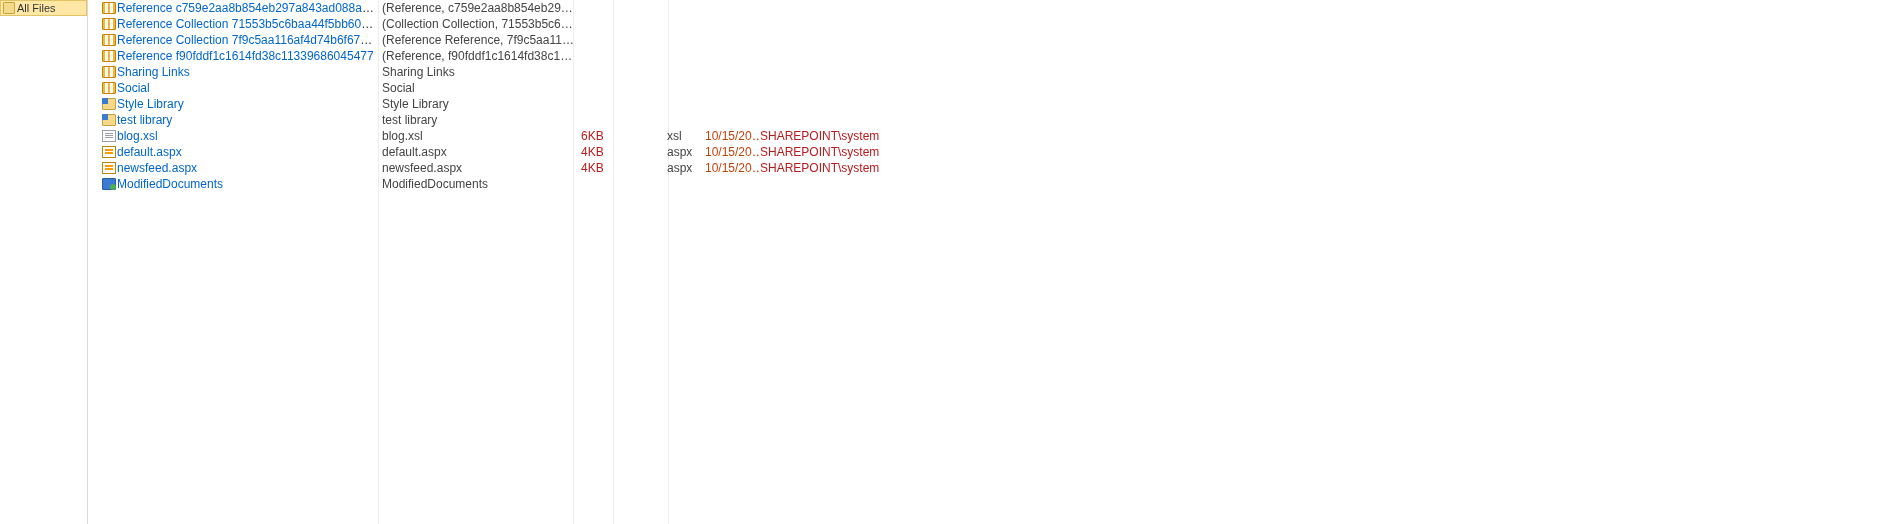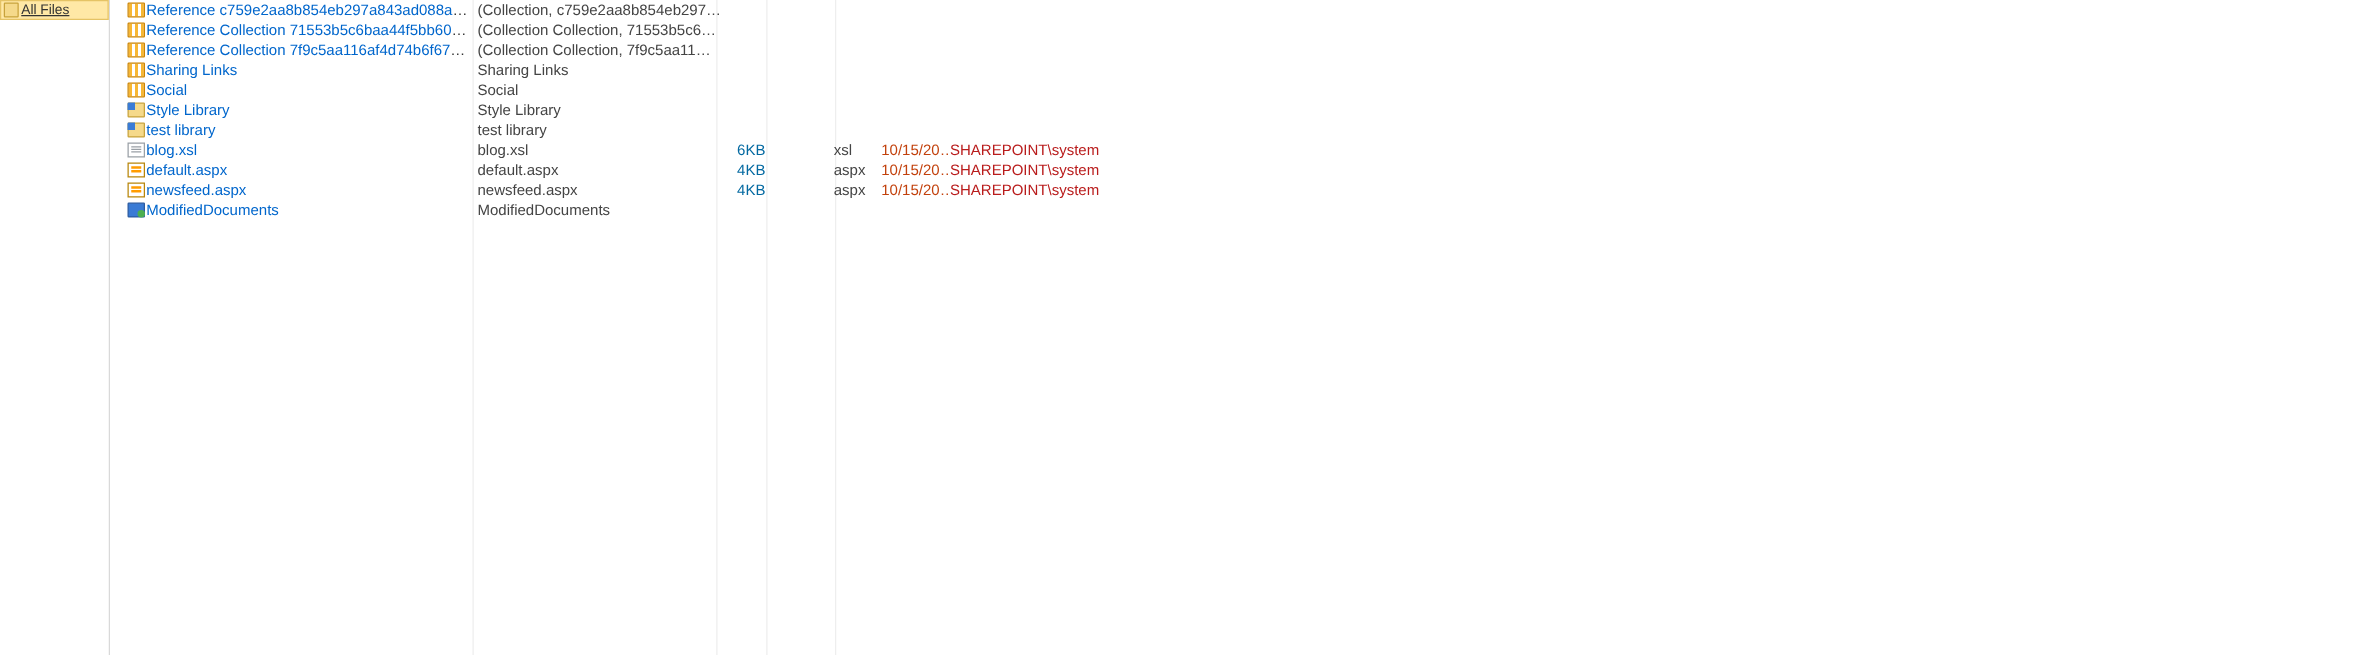--- a/index.html
+++ b/index.html
@@ -21,21 +21,20 @@
   }
 
   
   .sidebar {
     width: 88px;
     flex: 0 0 88px;
     border-right: 1px solid #d9d9d9;
     box-sizing: border-box;
     background: #fff;
     position: relative;
-    text-decoration: underline;
   }
   .sidebar-row {
     height: 16px;
     line-height: 16px;
     display: flex;
     align-items: center;
     padding: 0 2px 0 2px;
     white-space: nowrap;
     overflow: hidden;
     font-size: 11px;
@@ -71,21 +70,21 @@
     display: flex;
     height: 16px;
     line-height: 16px;
     align-items: center;
     white-space: nowrap;
   }
   
   .col-icon  { flex: 0 0 15px; padding-left: 14px; display:flex; align-items:center; }
   .col-name  { flex: 0 0 261px; overflow:hidden; text-overflow:ellipsis; padding-right:4px; }
   .col-title { flex: 0 0 195px; overflow:hidden; text-overflow:ellipsis; padding-right:4px; color:#444; }
-  .col-size  { flex: 0 0 40px;  overflow:hidden; text-align:center; padding-right:6px; color:#0369a1; }
+  .col-size  { flex: 0 0 40px;  overflow:hidden; text-align:left; padding-right:6px; color:#b91c1c; }
   .col-type  { flex: 0 0 38px;  overflow:hidden; color:#444;margin-left:40px; }
   .col-mod   { flex: 0 0 55px;  overflow:hidden; color:#c2410c; }
   .col-modby { flex: 0 0 150px; overflow:hidden; color:#b91c1c; }
 
   .sep {
     position:absolute;
     top:0; bottom:0;
     width:0;
     border-right:1px solid #eee;
   }
@@ -206,21 +205,21 @@
     <div class="sep" style="left:485px"></div>
     <div class="sep" style="left:525px"></div>
     <div class="sep" style="left:580px"></div>
 
     <div class="list" id="list">
         <div class="row">
           <div class="col-icon">
             <span class="ficon ficon-folder-orange"></span>
           </div>
           <div class="col-name"><span class="name-link">Reference c759e2aa8b854eb297a843ad088ae0b8</span></div>
-          <div class="col-title">(Collection, c759e2aa8b854eb297…</div>
+          <div class="col-title">(Reference, c759e2aa8b854eb297…</div>
           <div class="col-size"></div>
           <div class="col-type"></div>
           <div class="col-mod"></div>
           <div class="col-modby"></div>
         </div>
         <div class="row">
           <div class="col-icon">
             <span class="ficon ficon-folder-orange"></span>
           </div>
           <div class="col-name"><span class="name-link">Reference Collection 71553b5c6baa44f5bb605286813eb</span></div>
@@ -228,21 +227,32 @@
           <div class="col-size"></div>
           <div class="col-type"></div>
           <div class="col-mod"></div>
           <div class="col-modby"></div>
         </div>
         <div class="row">
           <div class="col-icon">
             <span class="ficon ficon-folder-orange"></span>
           </div>
           <div class="col-name"><span class="name-link">Reference Collection 7f9c5aa116af4d74b6f67443851ba</span></div>
-          <div class="col-title">(Collection Collection, 7f9c5aa11…</div>
+          <div class="col-title">(Reference Reference, 7f9c5aa11…</div>
+          <div class="col-size"></div>
+          <div class="col-type"></div>
+          <div class="col-mod"></div>
+          <div class="col-modby"></div>
+        </div>
+        <div class="row">
+          <div class="col-icon">
+            <span class="ficon ficon-folder-orange"></span>
+          </div>
+          <div class="col-name"><span class="name-link">Reference f90fddf1c1614fd38c11339686045477</span></div>
+          <div class="col-title">(Reference, f90fddf1c1614fd38c1…</div>
           <div class="col-size"></div>
           <div class="col-type"></div>
           <div class="col-mod"></div>
           <div class="col-modby"></div>
         </div>
         <div class="row">
           <div class="col-icon">
             <span class="ficon ficon-folder-orange"></span>
           </div>
           <div class="col-name"><span class="name-link">Sharing Links</span></div>

